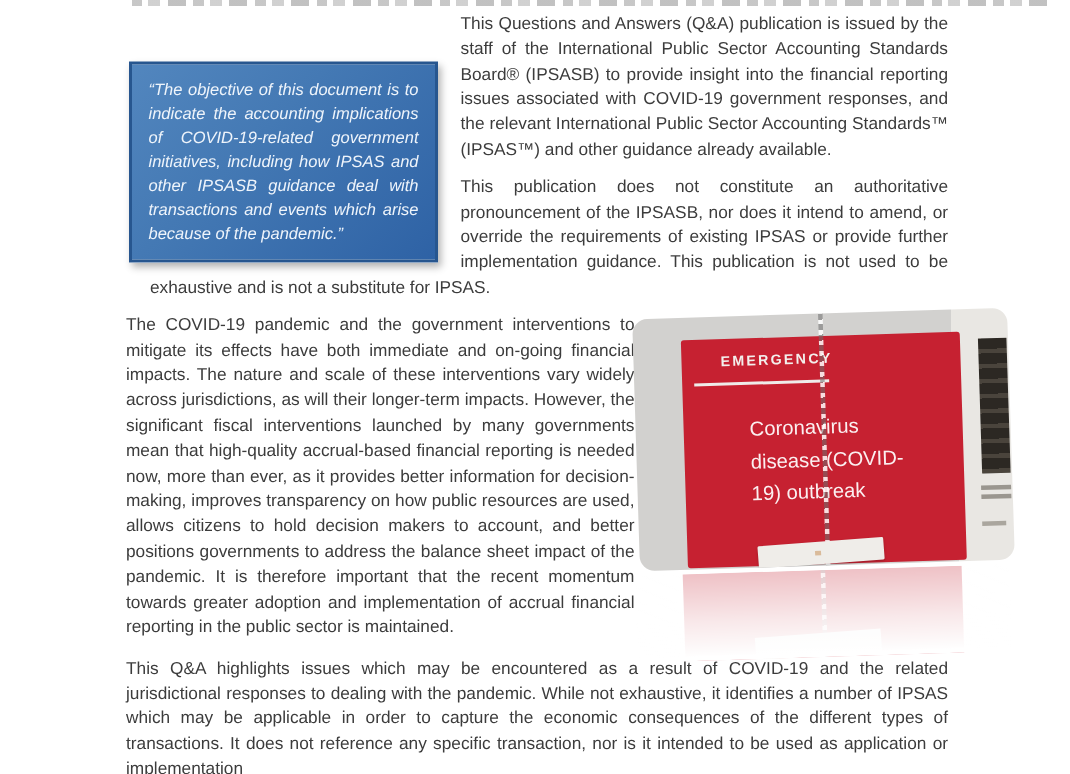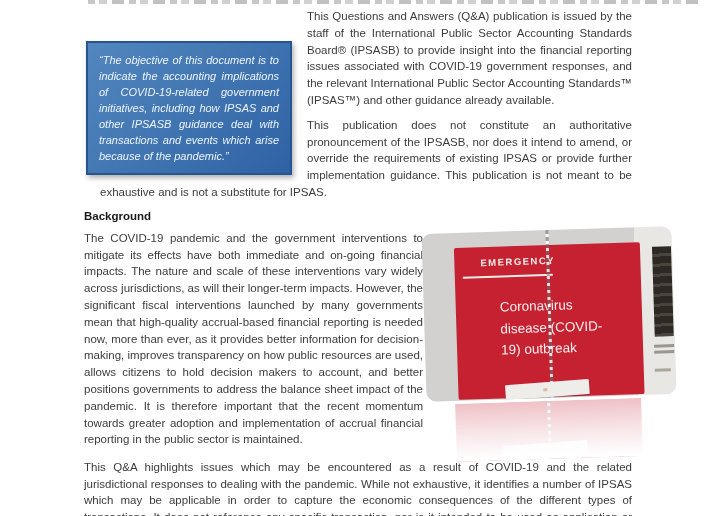--- a/index.html
+++ b/index.html
@@ -99,24 +99,23 @@
 
 <div class="page">
 
   <div class="top-clip"></div>
 
   <section class="intro">
     <aside class="quote-box">
       <p>“The objective of this document is to indicate the accounting implications of COVID-19-related government initiatives, including how IPSAS and other IPSASB guidance deal with transactions and events which arise because of the pandemic.”</p>
     </aside>
     <p class="body-text">This Questions and Answers (Q&amp;A) publication is issued by the staff of the International Public Sector Accounting Standards Board® (IPSASB) to provide insight into the financial reporting issues associated with COVID-19 government responses, and the relevant International Public Sector Accounting Standards™ (IPSAS™) and other guidance already available.</p>
-    <p class="body-text">This publication does not constitute an authoritative pronouncement of the IPSASB, nor does it intend to amend, or override the requirements of existing IPSAS or provide further implementation guidance. This publication is not meant to be exhaustive and is not a substitute for IPSAS.</p>
+    <p class="body-text">This publication does not constitute an authoritative pronouncement of the IPSASB, nor does it intend to amend, or override the requirements of existing IPSAS or provide further implementation guidance. This publication is not used to be exhaustive and is not a substitute for IPSAS.</p>
   </section>
 
-  <h2 class="section-heading">Background</h2>
 
   <section class="bg-section">
     <figure class="photo-figure" style="margin:0;">
       <div class="photo-paper">
         <div class="red-sign">
           <div class="sign-tag-label">EMERGENCY</div>
           <div class="sign-rule"></div>
           <div class="sign-headline">
             <span>Coronavirus</span><br>
             <span>disease (COVID-</span><br>

